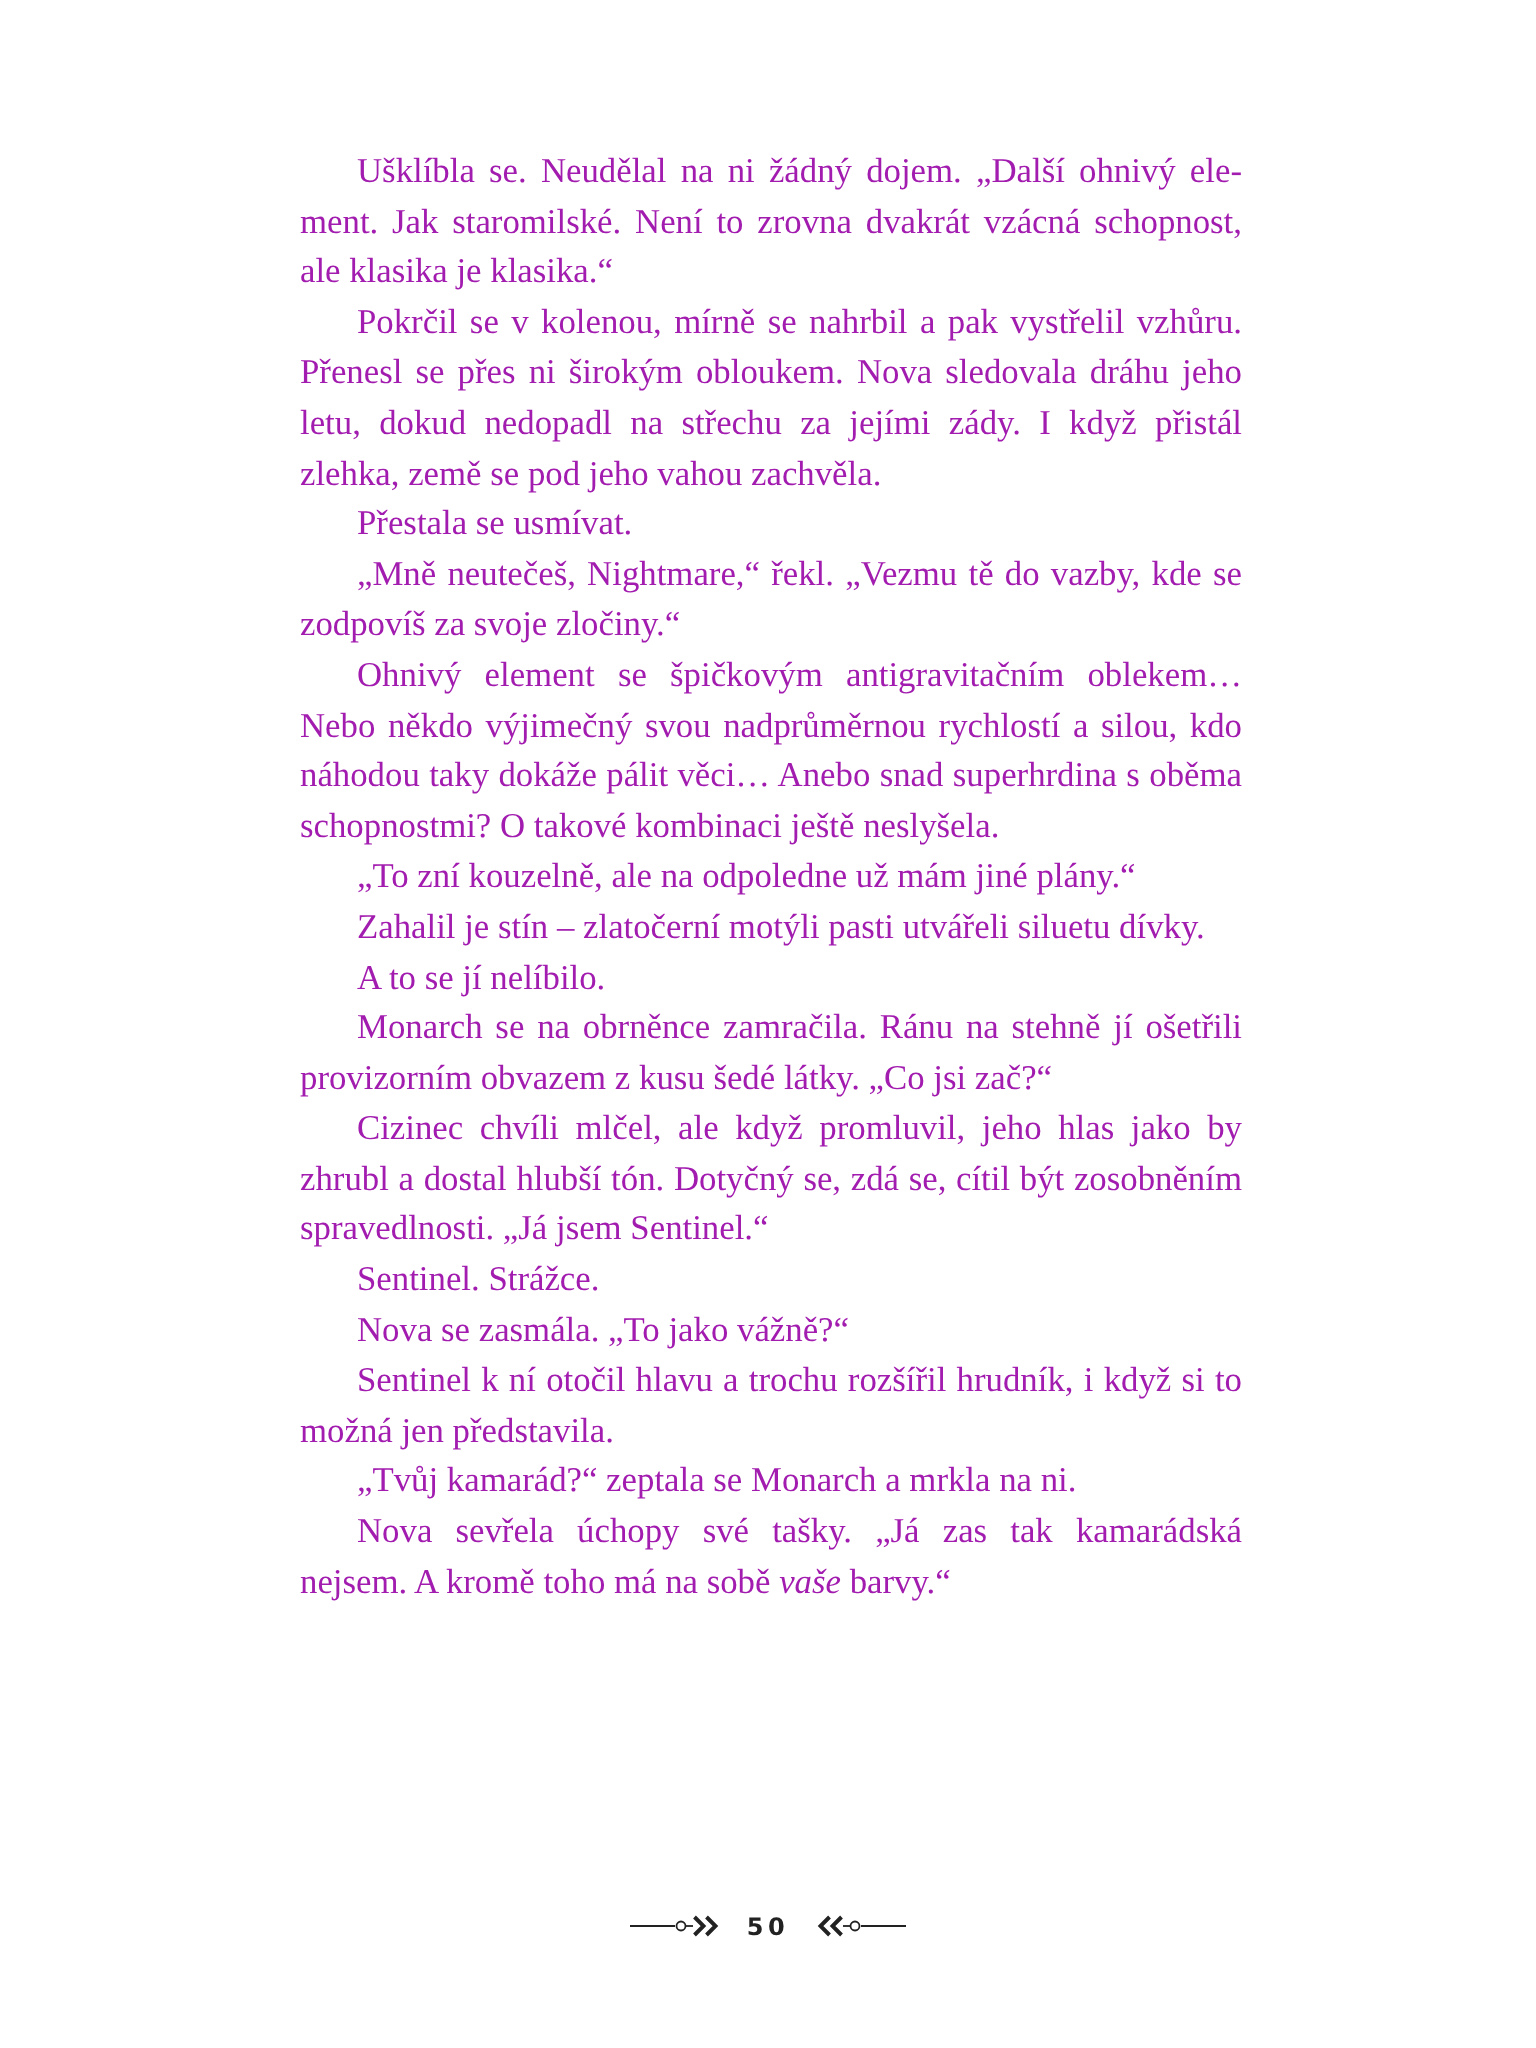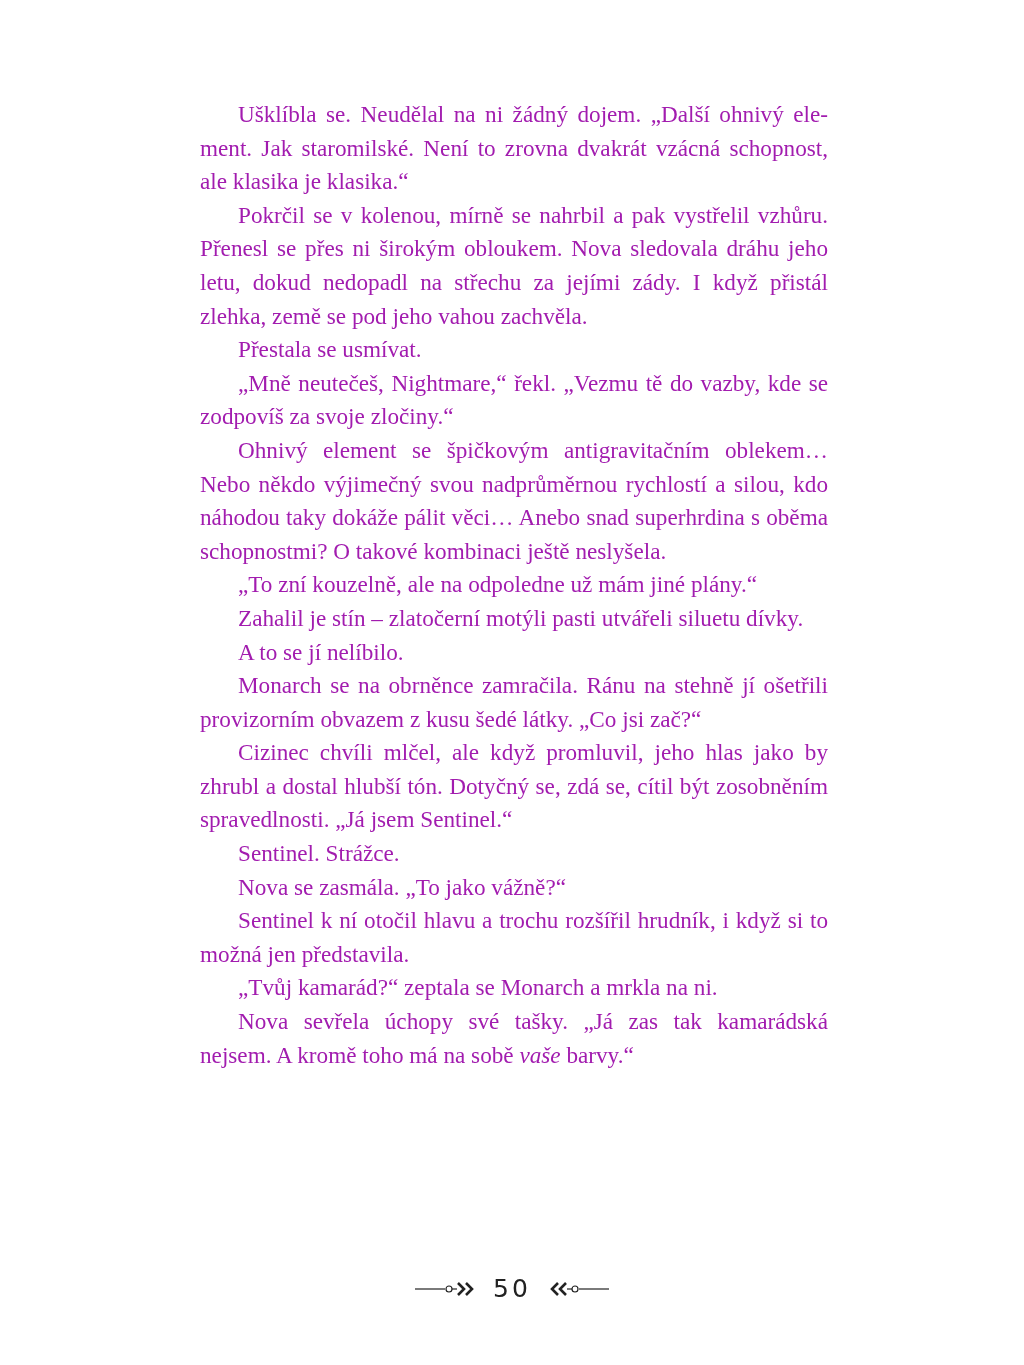--- a/index.html
+++ b/index.html
@@ -26,23 +26,24 @@
     left: 0; right: 0;
     top: 1274px;
     display: flex;
     justify-content: center;
     align-items: center;
     gap: 6px;
     color: #222;
   }
   .page-number {
     font-family: "DejaVu Sans", sans-serif;
-    font-size: 25px;
+    font-size: 16px;
     letter-spacing: 3px;
     padding: 0 4px;
+    font-weight: bold;
   }
   .ornament svg { display: block; }
 </style>
 </head>
 <body>
 
 <div class="page-text">
   <p>Ušklíbla se. Neudělal na ni žádný dojem. „Další ohnivý ele­ment. Jak staromilské. Není to zrovna dvakrát vzácná schop­nost, ale klasika je klasika.“</p>
   <p>Pokrčil se v kolenou, mírně se nahrbil a pak vystřelil vzhůru. Přenesl se přes ni širokým obloukem. Nova sledovala dráhu jeho letu, dokud nedopadl na střechu za jejími zády. I když přistál zlehka, země se pod jeho vahou zachvěla.</p>
   <p>Přestala se usmívat.</p>

